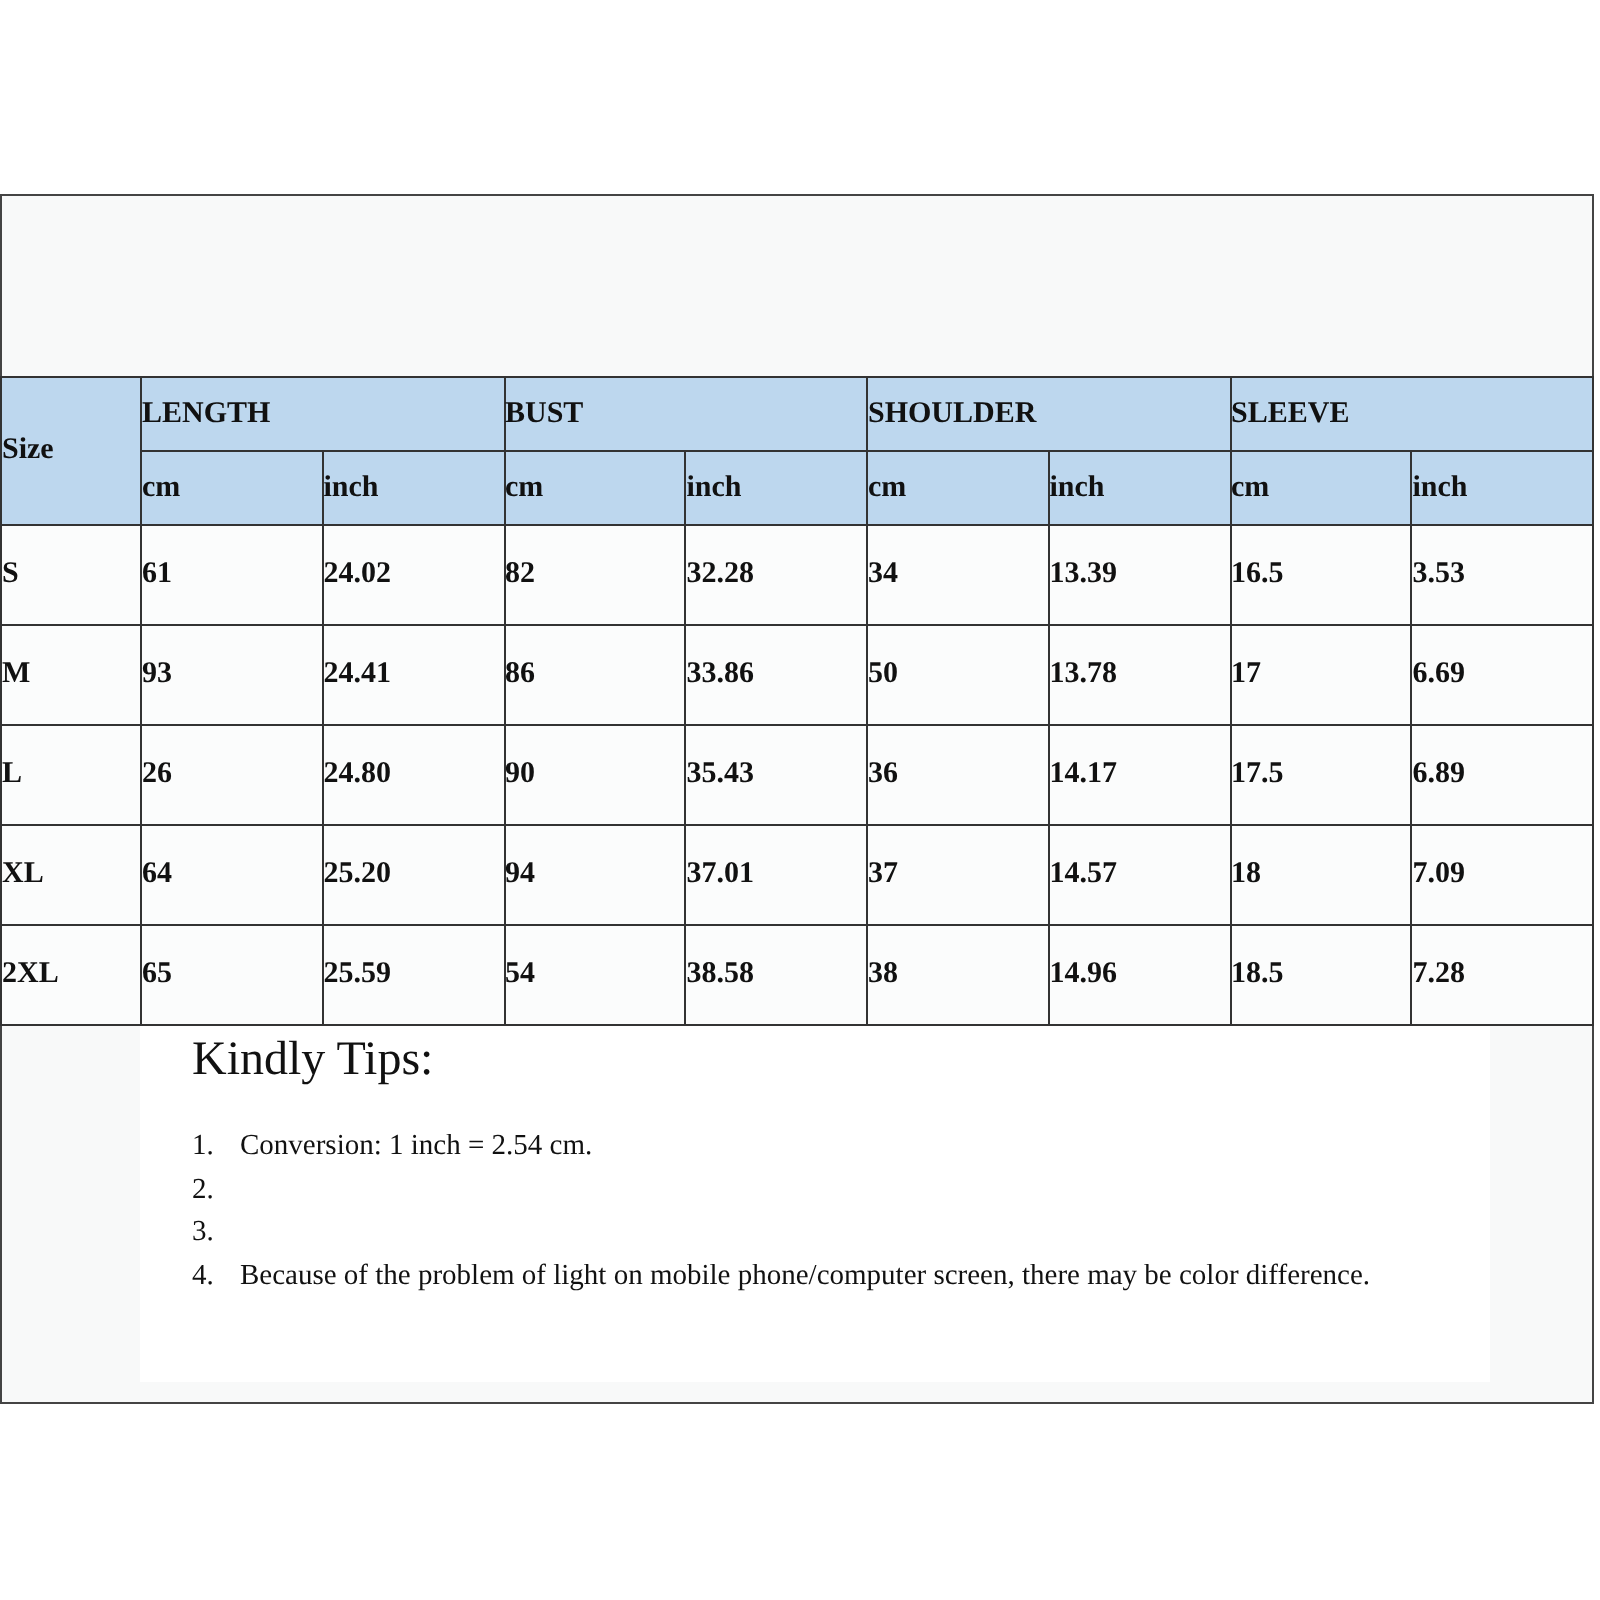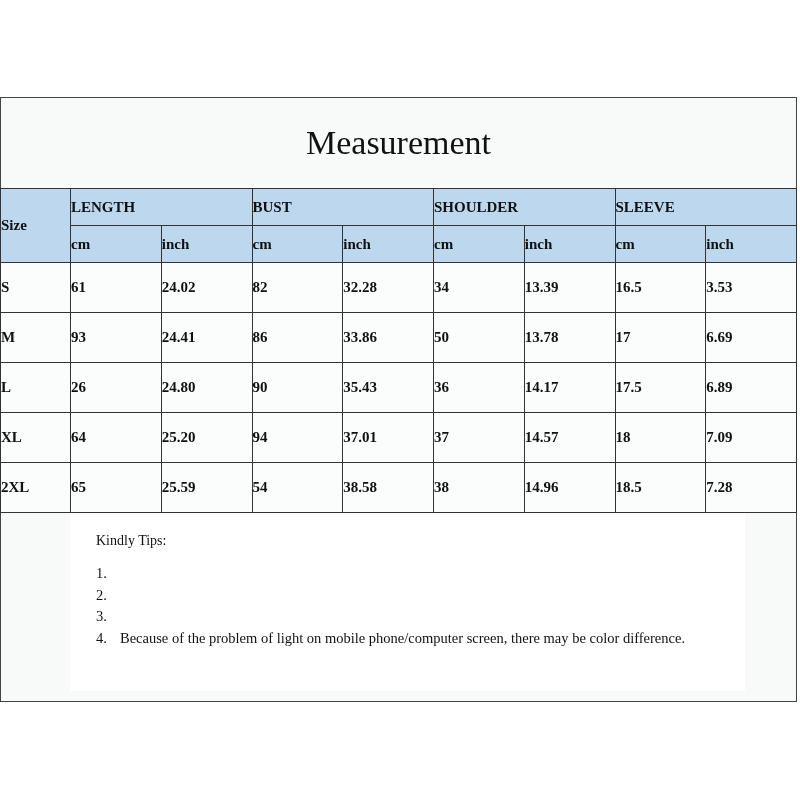--- a/index.html
+++ b/index.html
@@ -6,30 +6,29 @@
   body { width:800px; height:800px; position:relative; overflow:hidden; font-family:"Liberation Serif", serif; color:#111; }
   .frame { position:absolute; left:0; top:97px; width:797px; height:605px; border:1.5px solid #444; background:#f8f9f9; box-sizing:border-box; }
   .title { position:absolute; left:0; top:0; width:100%; height:90px; display:flex; align-items:center; justify-content:center; font-size:34px; color:#111; }
   table.chart { position:absolute; left:-1px; top:90px; border-collapse:collapse; table-layout:fixed; width:797px; }
   table.chart td, table.chart th { border:1.5px solid #333; text-align:left; font-weight:bold; font-size:15px; padding:0; }
   table.chart th { background:#bdd7ee; }
   tr.h1 th { height:36px; }
   tr.h2 th { height:36px; }
   tr.row td { height:49px; background:#fbfcfc; }
   .tips { position:absolute; left:69px; top:415px; width:675px; height:178px; background:#ffffff; font-family:"Liberation Serif", serif; }
-  .tips-title { position:absolute; left:26px; top:20px; font-size:14px; }
+  .tips-title { position:absolute; left:26px; top:4px; font-size:24px; }
   .tips ol { position:absolute; left:26px; top:50px; margin:0; padding:0; list-style:none; font-size:14.5px; line-height:21.5px; width:600px; }
   .tips li { display:flex; }
   .tips .num { width:24px; flex:none; }
 </style>
 </head>
 <body>
 
 <div class="frame">
-  <div class="title">Measurement</div>
 
   <table class="chart">
     <colgroup>
       <col style="width:70px">
       <col>
         <col>
         <col>
         <col>
         <col>
         <col>
@@ -112,20 +111,21 @@
         <td>7.28</td>
       </tr>
     </tbody>
   </table>
 
   <div class="tips">
     <div class="tips-title">Kindly Tips:</div>
     <ol>
       <li>
           <span class="num">1.</span>
+          <span>Conversion: 1 inch = 2.54 cm.</span>
         </li>
       <li>
           <span class="num">2.</span>
         </li>
       <li>
           <span class="num">3.</span>
         </li>
       <li>
           <span class="num">4.</span>
           <span>Because of the problem of light on mobile phone/computer screen, there may be color difference.</span>

